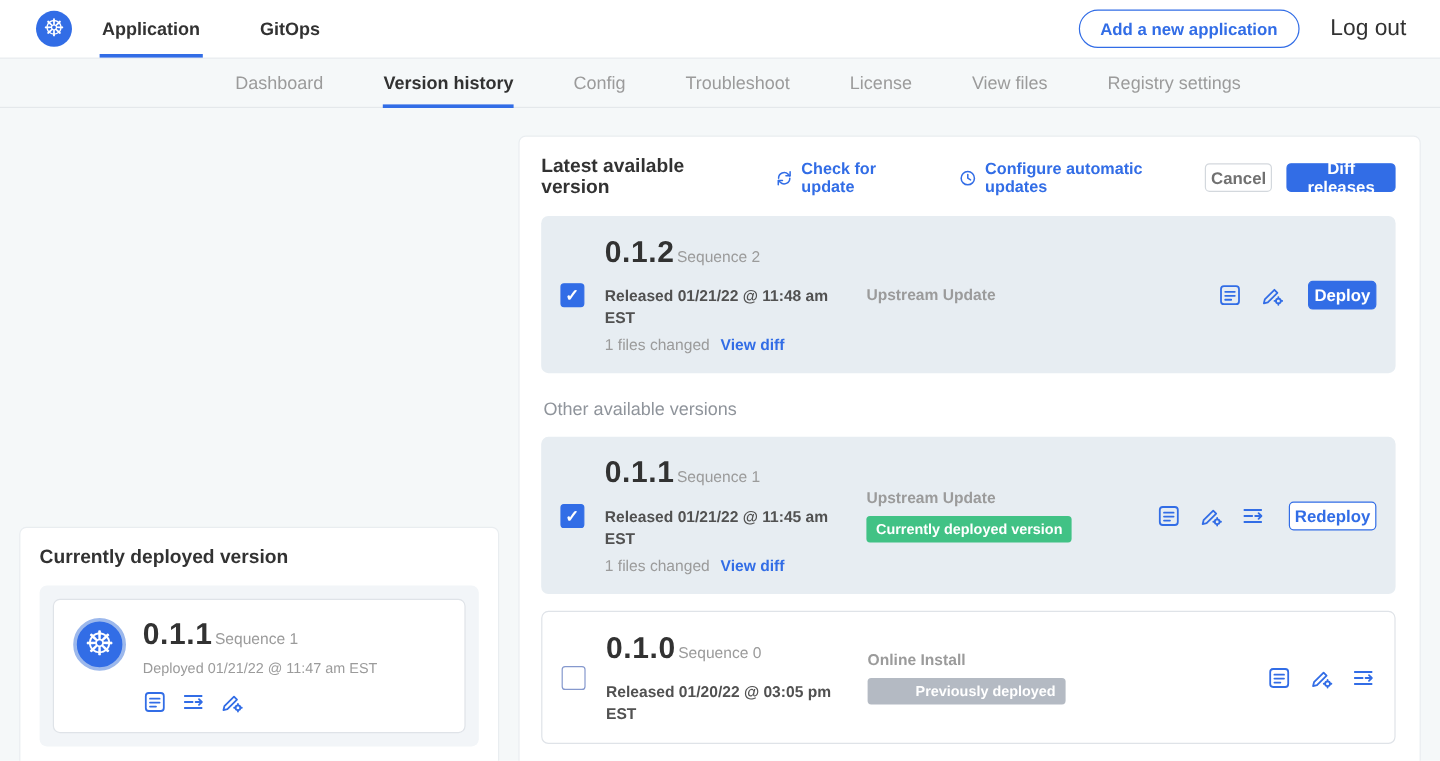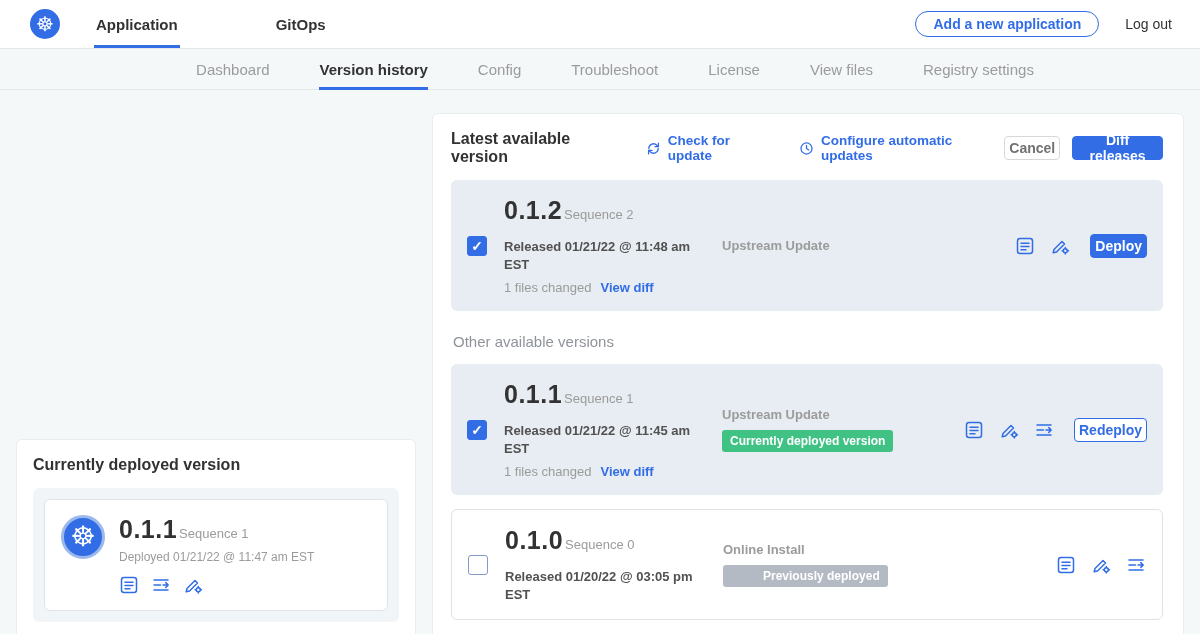--- a/index.html
+++ b/index.html
@@ -11,36 +11,36 @@
   
   .topnav {
     height:49px; background:#fff; border-bottom:1px solid #e4e8eb;
     display:flex; align-items:center; padding:0 28px 0 30px;
   }
   .k8s-logo {
     width:30px; height:30px; border-radius:50%; background:#326de6;
     color:#fff; display:flex; align-items:center; justify-content:center;
     font-size:20px; line-height:1; flex:0 0 auto;
   }
-  .topnav-tabs { display:flex; height:100%; margin-left:34px;gap:48px; }
+  .topnav-tabs { display:flex; height:100%; margin-left:23px; }
   .topnav-tab {
     display:flex; align-items:center; padding:0 2px; margin-right:46px;
     font-size:15px; font-weight:700; color:#323232; position:relative; cursor:pointer;
   }
   .topnav-tab.active::after {
     content:""; position:absolute; left:0; right:0; bottom:0; height:3px; background:#326de6;
   }
   .topnav-right { margin-left:auto; display:flex; align-items:center; gap:26px; }
   .btn-pill {
     border:1px solid #326de6; color:#326de6; background:#fff;
-    border-radius:17px; height:26px; padding:4px 17px;
+    border-radius:17px; height:32px; padding:4px 17px;
     font-size:14px; font-weight:700; display:flex; align-items:center; cursor:pointer;
     font-family:inherit;
   }
-  .logout { font-size:14px; color:#323232; cursor:pointer; }
+  .logout { font-size:19px; color:#323232; cursor:pointer; }
 
   
   .subnav {
     height:41px; background:#f5f8f9; border-bottom:1px solid #e4e8eb;
     display:flex; align-items:stretch; padding-left:80px;justify-content:center;
   }
   .subnav-item {
     display:flex; align-items:center; margin-right:50px; font-size:15px;
     color:#9b9b9b; position:relative; cursor:pointer; white-space:nowrap;
   }

